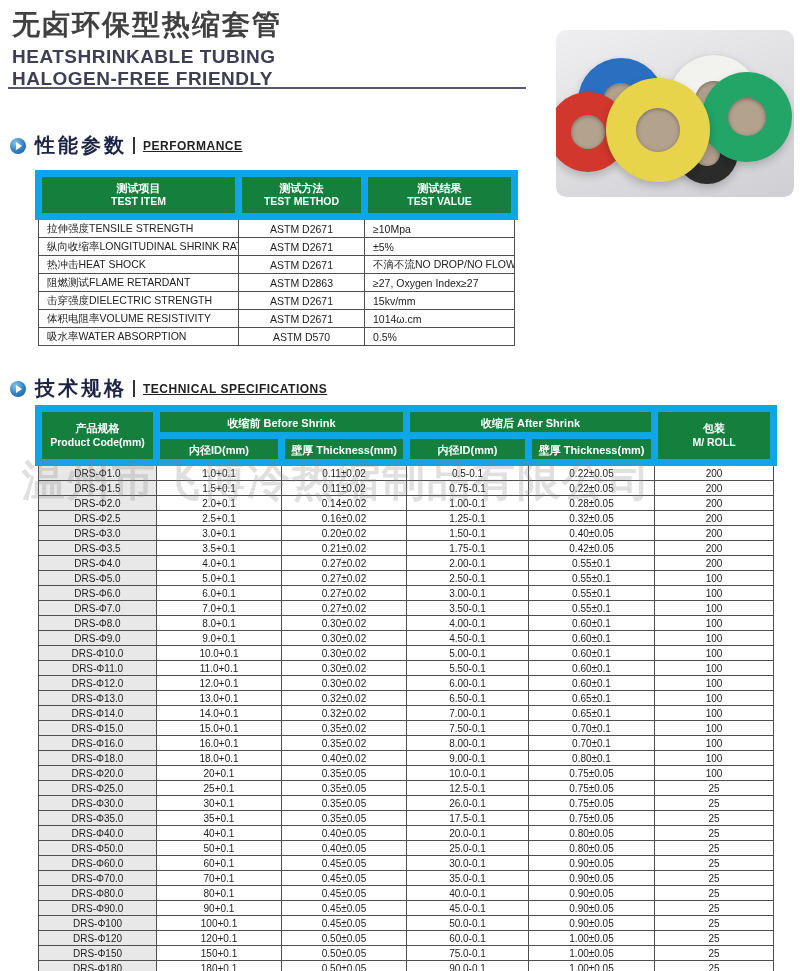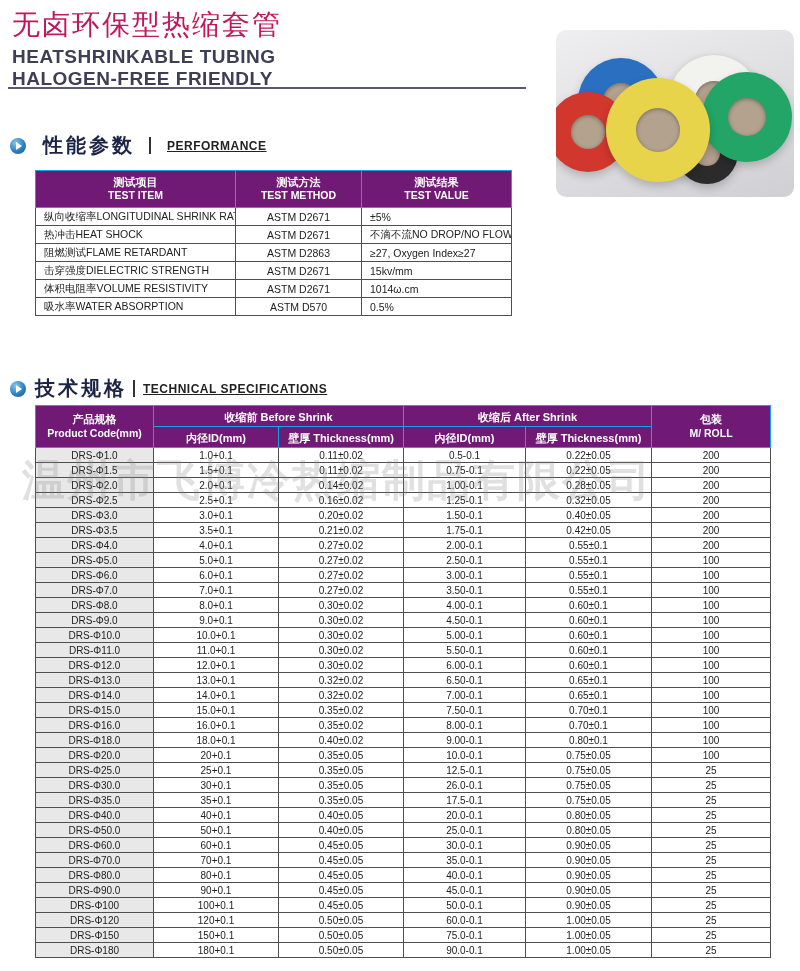--- a/index.html
+++ b/index.html
@@ -1,54 +1,54 @@
 <!DOCTYPE html>
 <html><head>
 <meta charset="utf-8">
 <style>
   html,body{margin:0;padding:0;background:#fff;}
   #page{position:relative;width:800px;height:971px;background:#fff;overflow:hidden;
         font-family:"Liberation Sans","DejaVu Sans",sans-serif;}
 
   
   .hdr{position:absolute;left:12px;top:10px;}
-  .title-cn{font-size:28px;font-weight:normal;color:#be185d;letter-spacing:2px;line-height:1.1;}
+  .title-cn{font-size:28px;font-weight:bold;color:#404040;letter-spacing:2px;line-height:1.1;}
   .title-en{font-size:19px;font-weight:bold;color:#3e3e56;letter-spacing:0.5px;line-height:1.18;margin-top:5px;}
   .rule{position:absolute;left:8px;top:87px;width:518px;height:2px;background:#585872;}
 
   
   .photo{position:absolute;left:556px;top:30px;width:238px;height:167px;border-radius:10px;
          background:linear-gradient(160deg,#efeff1 0%,#dcdcdf 60%,#cfcfd4 100%);overflow:hidden;}
   .roll{position:absolute;border-radius:50%;box-shadow:0 4px 8px rgba(0,0,0,0.20);}
   .core{position:absolute;left:29%;top:29%;width:42%;height:42%;border-radius:50%;
         background:#b3a28e;box-shadow:inset 0 1px 4px rgba(0,0,0,0.35);}
   .roll-blue{left:22px;top:28px;width:86px;height:86px;z-index:1;}
   .roll-white{left:112px;top:24px;width:90px;height:90px;z-index:1;border:1px solid #d8d8d8;}
   .roll-red{left:-8px;top:62px;width:80px;height:80px;z-index:2;}
   .roll-black{left:120px;top:92px;width:62px;height:62px;z-index:2;}
   .roll-green{left:146px;top:42px;width:90px;height:90px;z-index:3;}
   .roll-yellow{left:50px;top:48px;width:104px;height:104px;z-index:4;}
 
   
   .sec{position:absolute;display:flex;align-items:center;}
-  #sec-perf{left:10px;top:132px;gap:8px;}
+  #sec-perf{left:10px;top:132px;}
   #sec-spec{left:10px;top:375px;}
   .bullet{width:16px;height:16px;border-radius:50%;flex:0 0 16px;
           background:radial-gradient(circle at 35% 30%,#85c6ef 0%,#2d7fc1 55%,#14589e 100%);
           display:flex;align-items:center;justify-content:center;margin-right:9px;}
   .bullet-arrow{width:0;height:0;border-left:6px solid #fff;border-top:4px solid transparent;
                 border-bottom:4px solid transparent;margin-left:2px;}
   .sec-cn{font-size:20px;font-weight:bold;color:#1c2446;letter-spacing:3px;}
   .sec-sep{width:2px;height:17px;background:#333;margin:0 8px 0 6px;}
   .sec-en{font-size:12px;font-weight:bold;color:#222;letter-spacing:0.5px;text-decoration:underline;}
 
   
   table{border-collapse:collapse;table-layout:fixed;}
   th,td{border:1px solid #4f4f4f;overflow:hidden;white-space:nowrap;}
-  thead th{background:#701a75;color:#fff;border:1px solid #0ea5e9;font-weight:bold;}
+  thead th{background:#15803d;color:#fff;border:7px solid #0ea5e9;font-weight:bold;}
   .h-cn{display:block;font-size:11px;line-height:1.25;}
   .h-en{display:block;font-size:10.5px;line-height:1.25;}
   .h-one{font-size:11px;font-weight:bold;}
 
   
   #perf{position:absolute;left:35px;top:170px;width:476px;}
   #perf thead th{height:34px;}
   #perf tbody td{height:17px;font-size:10.5px;color:#222;background:#fff;padding:0 8px;}
   #perf td.c-item{text-align:left;}
   #perf td.c-method{text-align:center;}
@@ -126,20 +126,25 @@
           <span class="h-cn">测试方法</span>
           <span class="h-en">TEST METHOD</span>
         </th>
         <th>
           <span class="h-cn">测试结果</span>
           <span class="h-en">TEST VALUE</span>
         </th>
       </tr>
     </thead>
     <tbody>
+        <tr>
+          <td class="c-item">拉伸强度TENSILE STRENGTH</td>
+          <td class="c-method">ASTM D2671</td>
+          <td class="c-value">≥10Mpa</td>
+        </tr>
         <tr>
           <td class="c-item">纵向收缩率LONGITUDINAL SHRINK RATIO</td>
           <td class="c-method">ASTM D2671</td>
           <td class="c-value">±5%</td>
         </tr>
         <tr>
           <td class="c-item">热冲击HEAT SHOCK</td>
           <td class="c-method">ASTM D2671</td>
           <td class="c-value">不滴不流NO DROP/NO FLOW</td>
         </tr>

